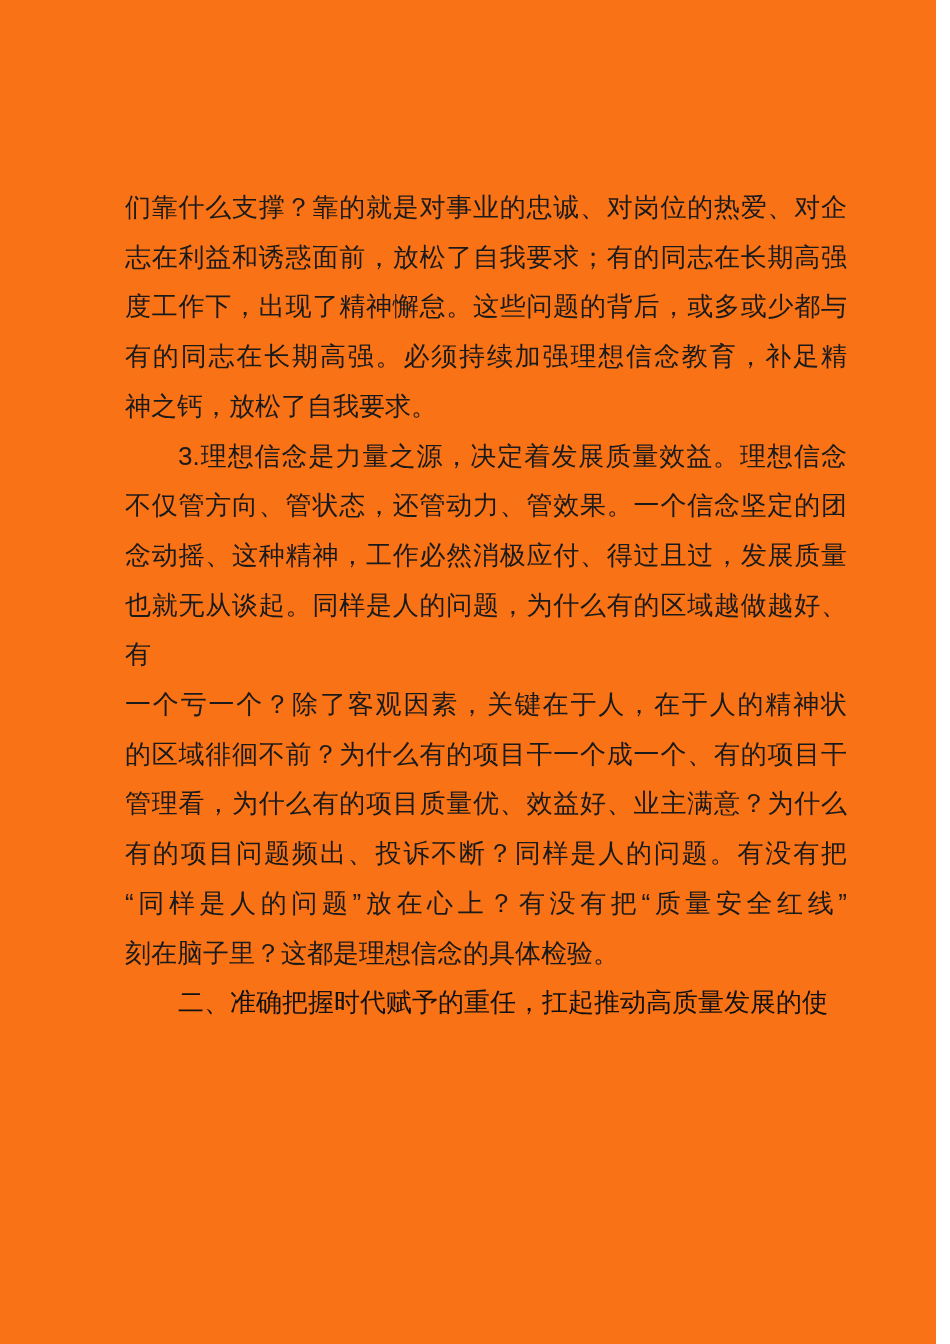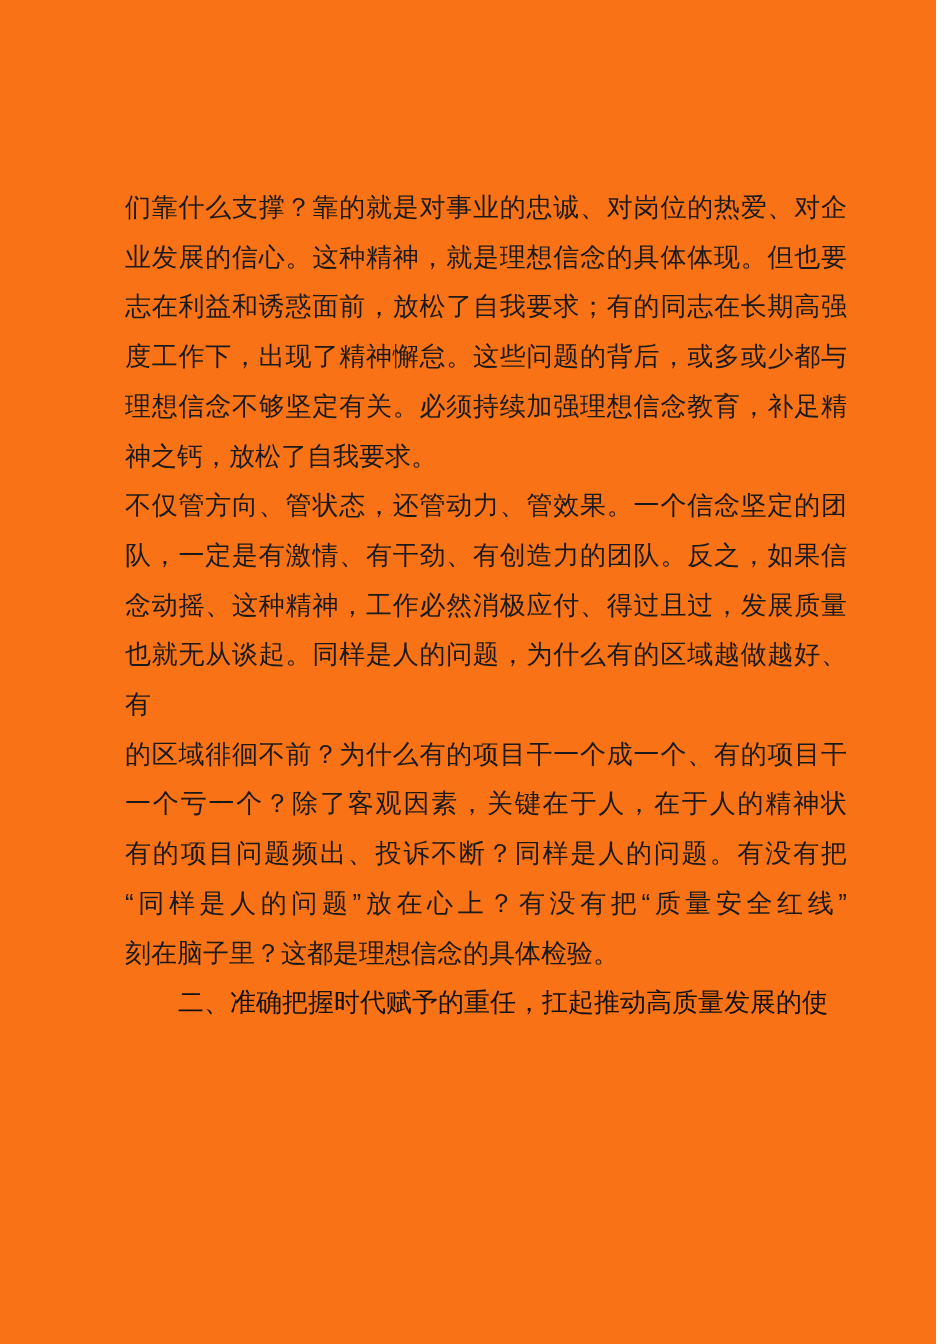--- a/index.html
+++ b/index.html
@@ -44,33 +44,33 @@
     color: #111111;
   }
 </style>
 </head>
 <body>
 
 <div class="page">
   <div class="doc" id="doc">
       <div class="paragraph body">
         <div class="line">们靠什么支撑？靠的就是对事业的忠诚、对岗位的热爱、对企</div>
-        <div class="line">业发展的信心。这种精神，就是理想信念的具体体现。但也要</div>
         <div class="line">志在利益和诱惑面前，放松了自我要求；有的同志在长期高强</div>
         <div class="line">度工作下，出现了精神懈怠。这些问题的背后，或多或少都与</div>
-        <div class="line">理想信念不够坚定有关。必须持续加强理想信念教育，补足精</div>
+        <div class="line">有的同志在长期高强。必须持续加强理想信念教育，补足精</div>
         <div class="line last">神之钙，放松了自我要求。</div>
       </div>
       <div class="paragraph body">
+        <div class="line first-indent">3.理想信念是力量之源，决定着发展质量效益。理想信念</div>
         <div class="line">不仅管方向、管状态，还管动力、管效果。一个信念坚定的团</div>
-        <div class="line">队，一定是有激情、有干劲、有创造力的团队。反之，如果信</div>
         <div class="line">念动摇、这种精神，工作必然消极应付、得过且过，发展质量</div>
         <div class="line">也就无从谈起。同样是人的问题，为什么有的区域越做越好、有</div>
+        <div class="line">一个亏一个？除了客观因素，关键在于人，在于人的精神状</div>
         <div class="line">的区域徘徊不前？为什么有的项目干一个成一个、有的项目干</div>
-        <div class="line">一个亏一个？除了客观因素，关键在于人，在于人的精神状</div>
+        <div class="line">管理看，为什么有的项目质量优、效益好、业主满意？为什么</div>
         <div class="line">有的项目问题频出、投诉不断？同样是人的问题。有没有把</div>
         <div class="line">“同样是人的问题”放在心上？有没有把“质量安全红线”</div>
         <div class="line last">刻在脑子里？这都是理想信念的具体检验。</div>
       </div>
       <div class="paragraph heading">
         <div class="line last first-indent">二、准确把握时代赋予的重任，扛起推动高质量发展的使</div>
       </div>
     </div>
 </div>
 

